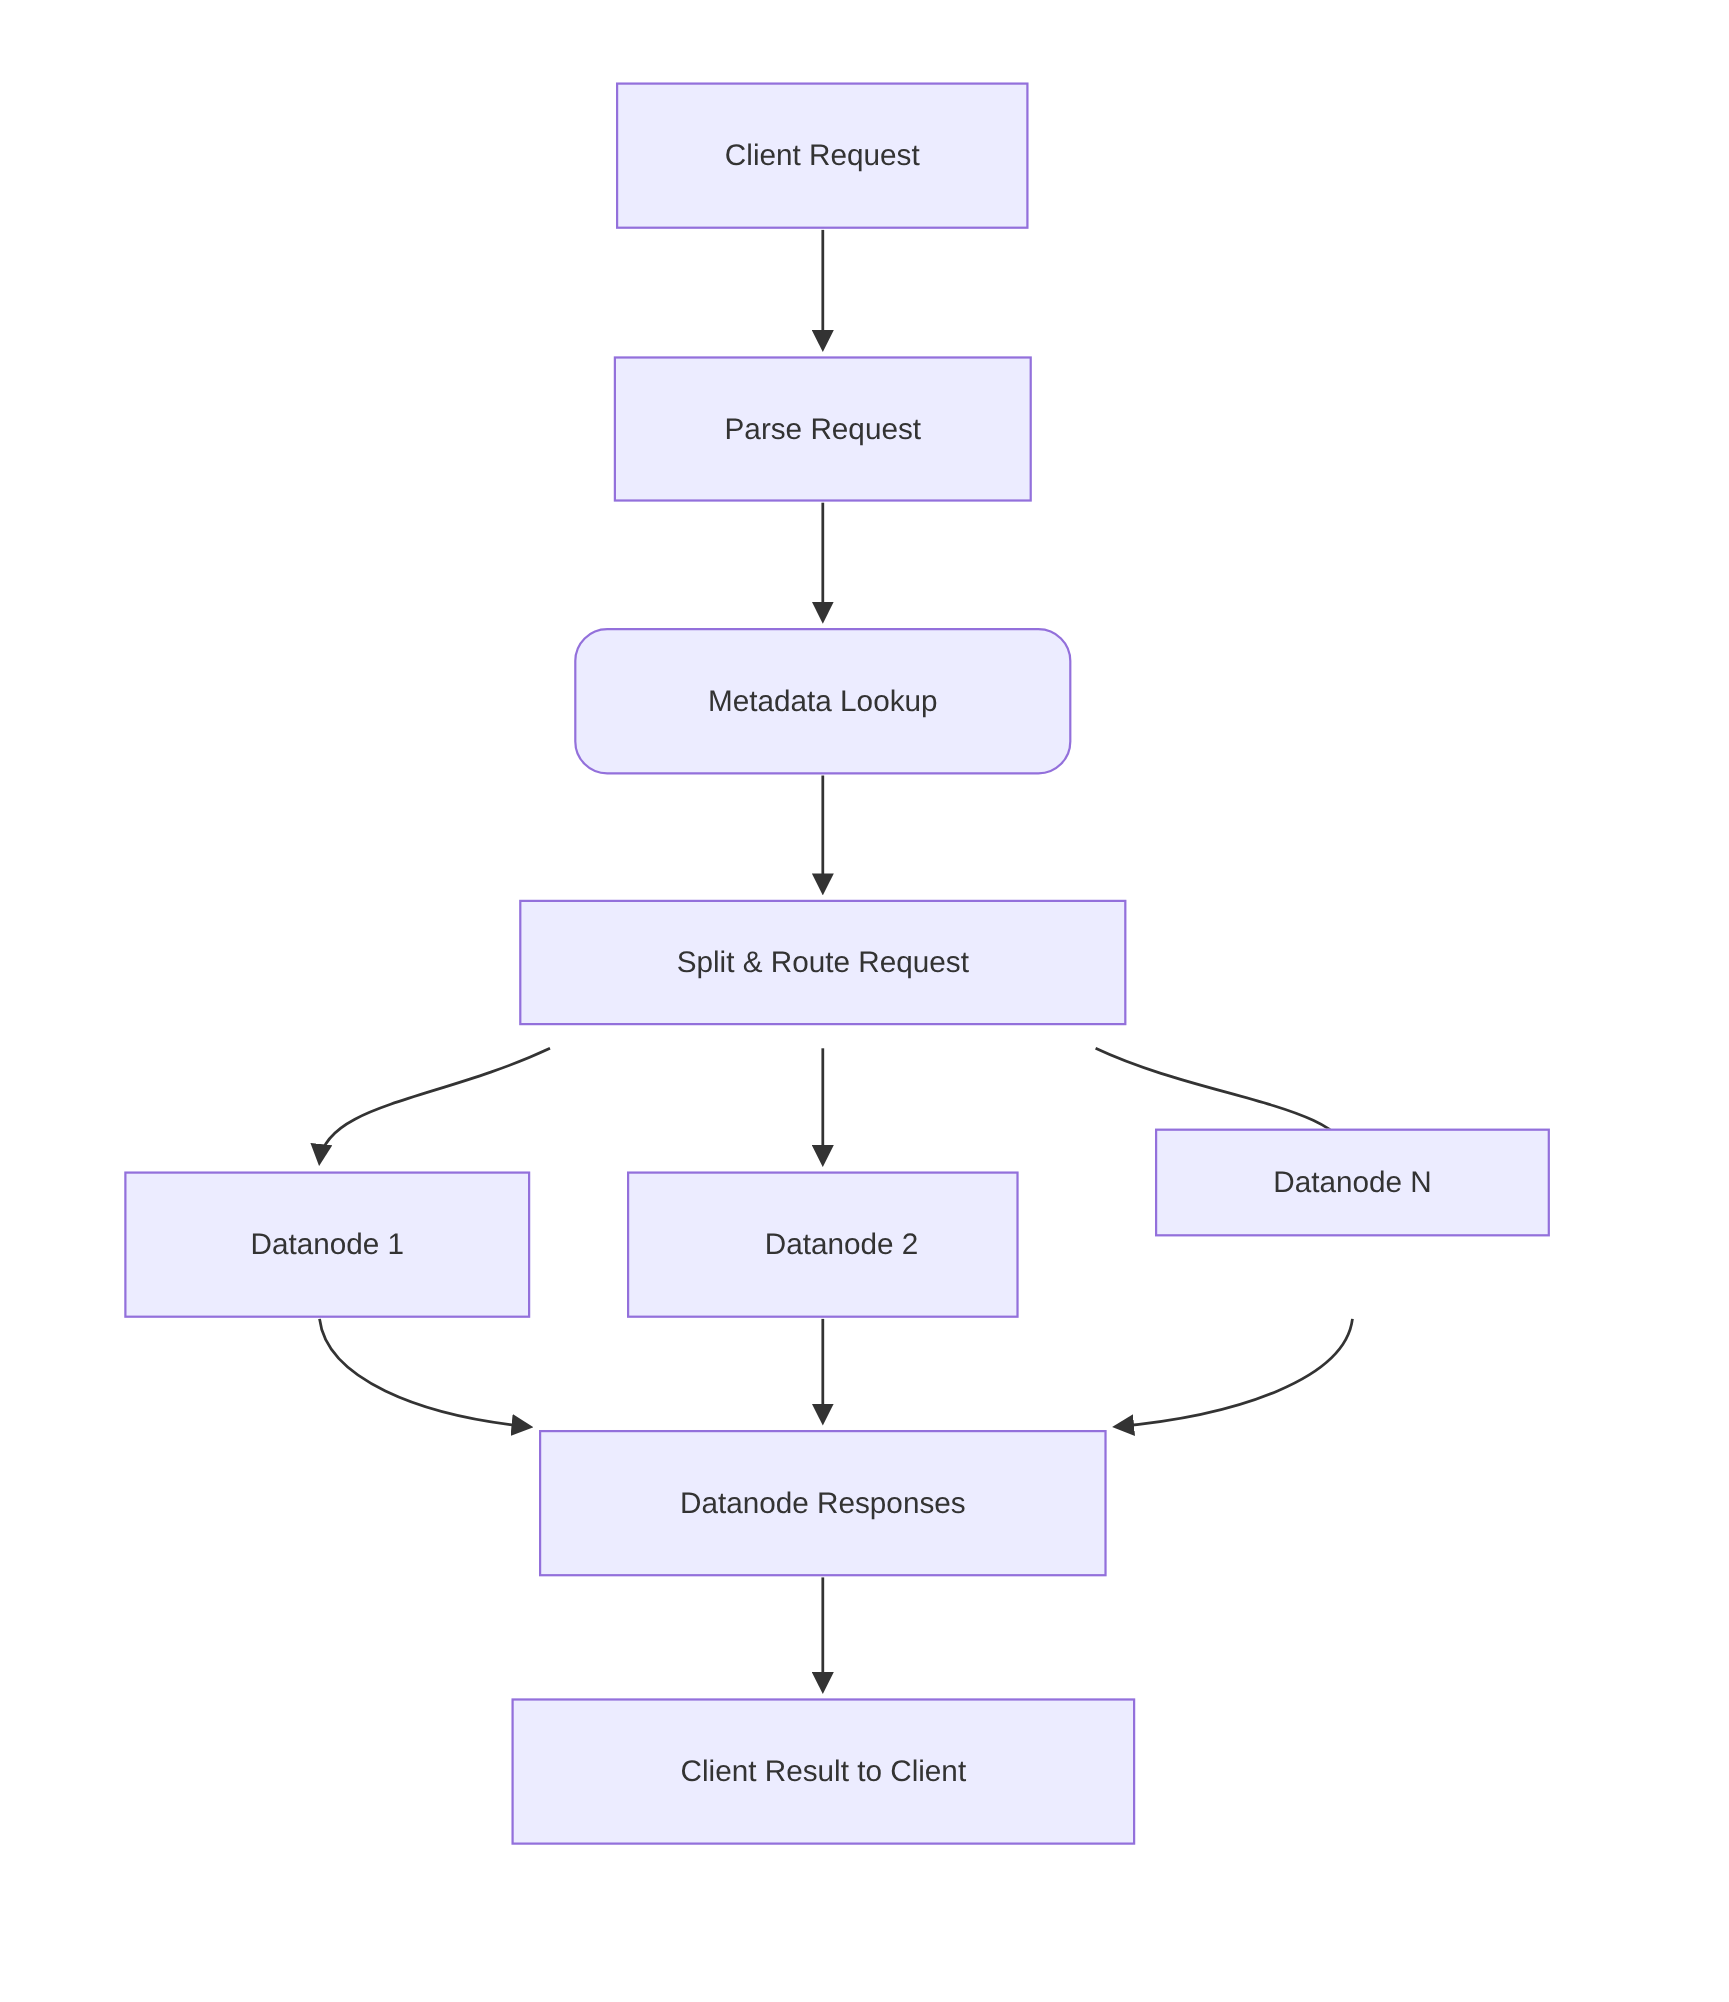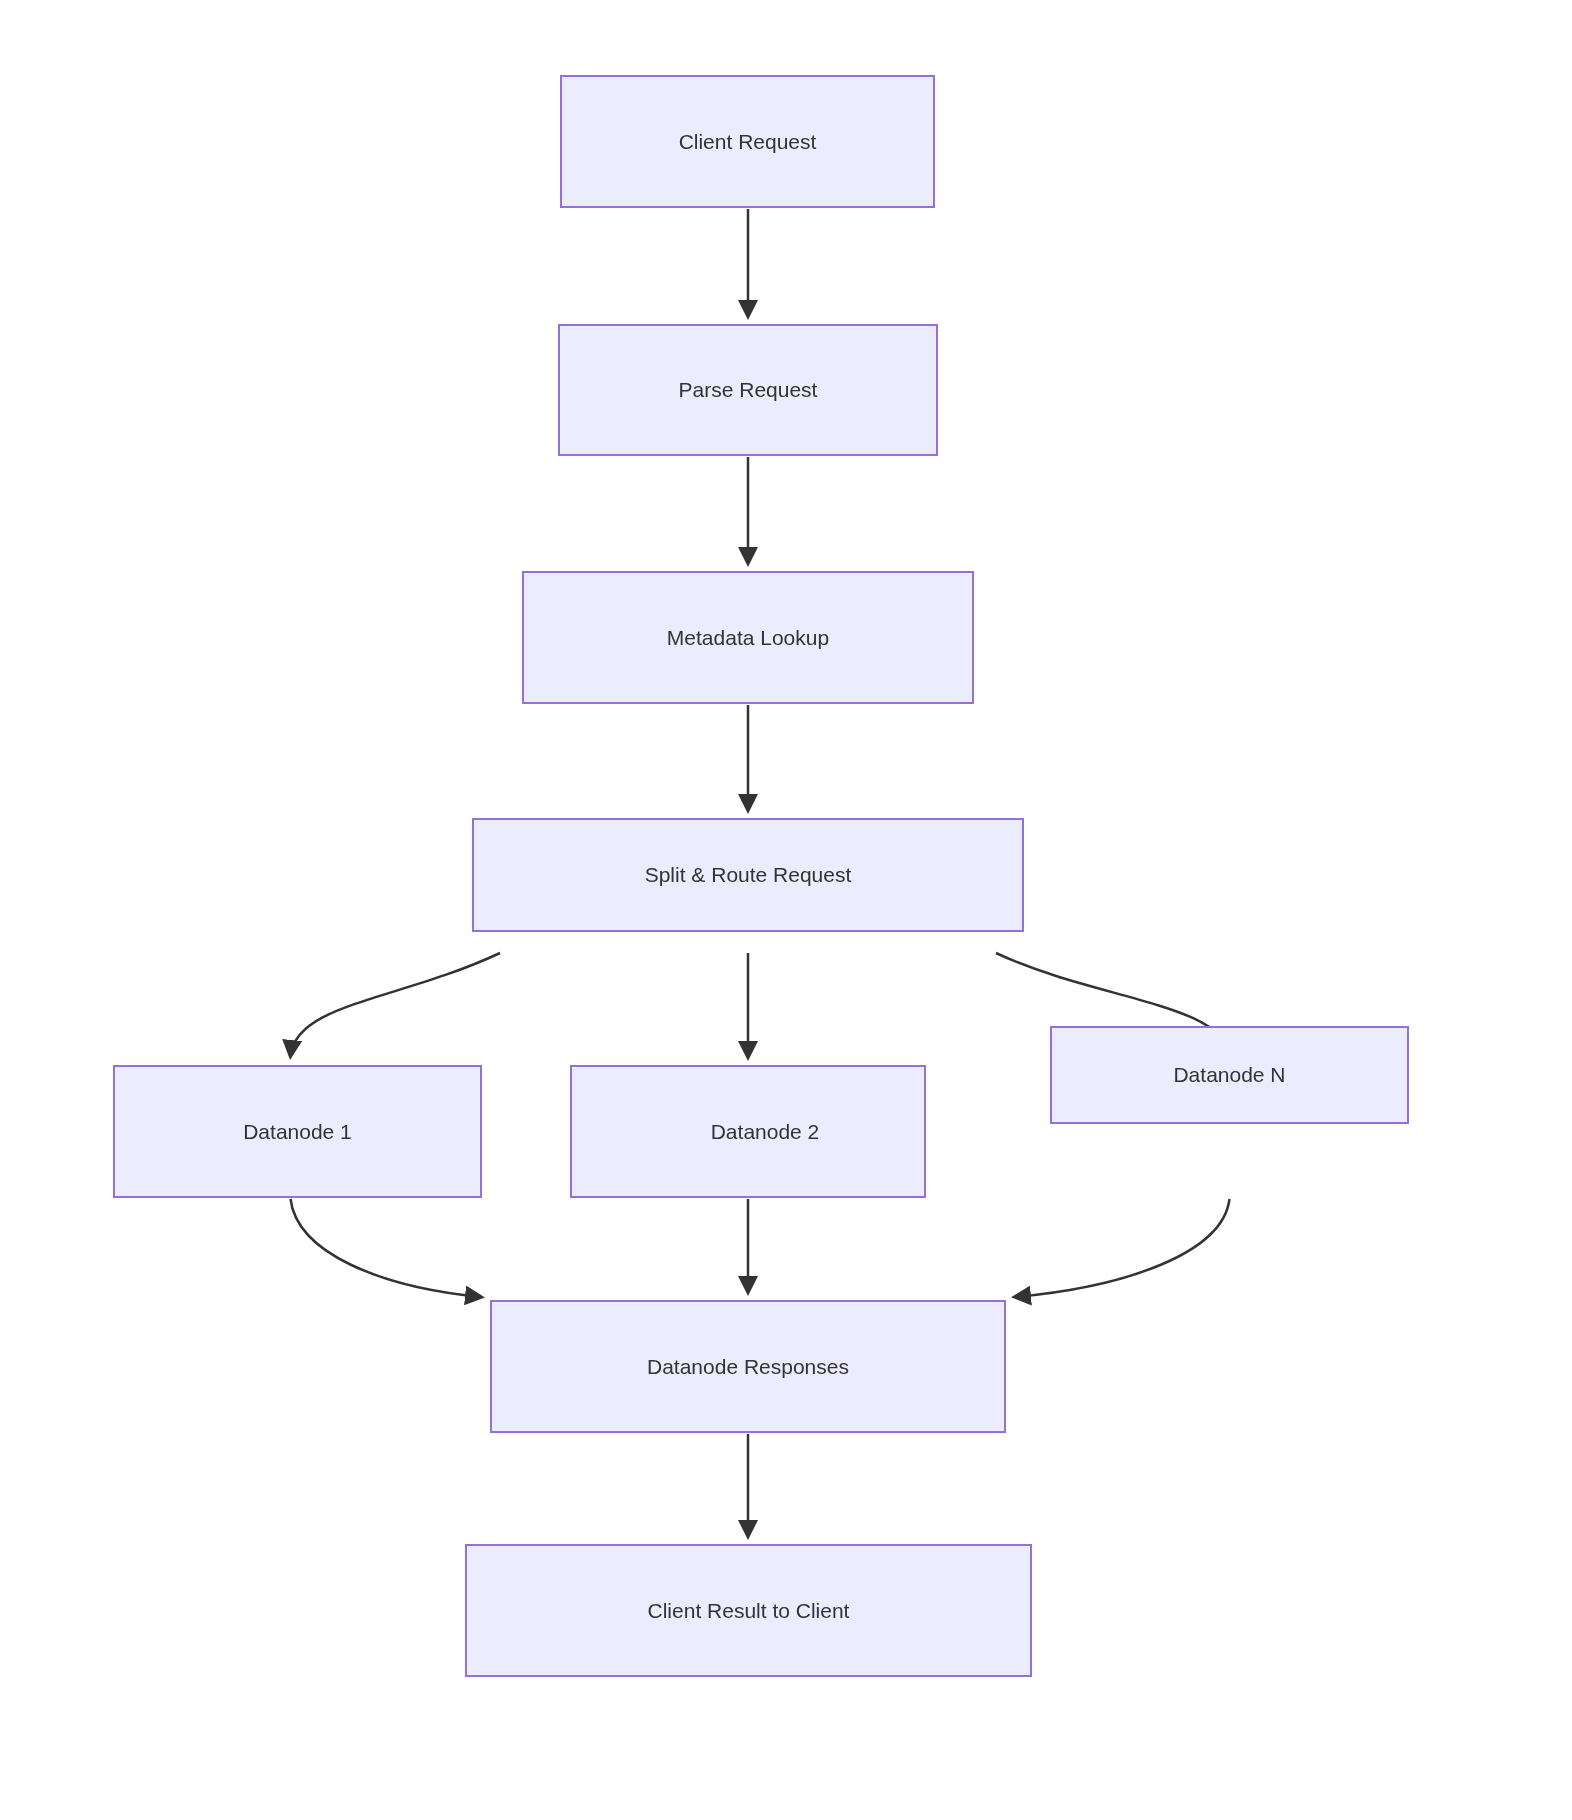--- a/index.html
+++ b/index.html
@@ -21,37 +21,37 @@
     top: 0;
     width: 1572px;
     height: 1820px;
   }
   .node {
     position: absolute;
     box-sizing: border-box;
     background: #ECECFF;
     border: 2px solid #9370DB;
     color: #333333;
-    font-size: 21px;
+    font-size: 27px;
     line-height: 1.2;
     display: flex;
     align-items: center;
     justify-content: center;
     text-align: center;
     white-space: nowrap;
   }
   .edge {
     fill: none;
     stroke: #333333;
     stroke-width: 2.5px;
   }
   
   #n-client    { left: 560px;  top: 75px;   width: 375px; height: 133px; }
   #n-parse     { left: 558px;  top: 324px;  width: 380px; height: 132px; }
-  #n-metadata  { left: 522px;  top: 571px;  width: 452px; height: 133px; }
+  #n-metadata  { left: 522px;  top: 571px;  width: 452px; height: 133px; border-radius: 30px; }
   #n-split     { left: 472px;  top: 818px;  width: 552px; height: 114px; }
   #n-datanode1 { left: 113px;  top: 1065px; width: 369px; height: 133px; }
   #n-datanode2 { left: 570px;  top: 1065px; width: 356px; height: 133px; padding-left: 34px; }
   #n-datanodeN { left: 1050px; top: 1026px; width: 359px; height: 98px; }
   #n-aggregate { left: 490px;  top: 1300px; width: 516px; height: 133px; }
   #n-return    { left: 465px;  top: 1544px; width: 567px; height: 133px; }
 </style>
 </head>
 <body>
 

